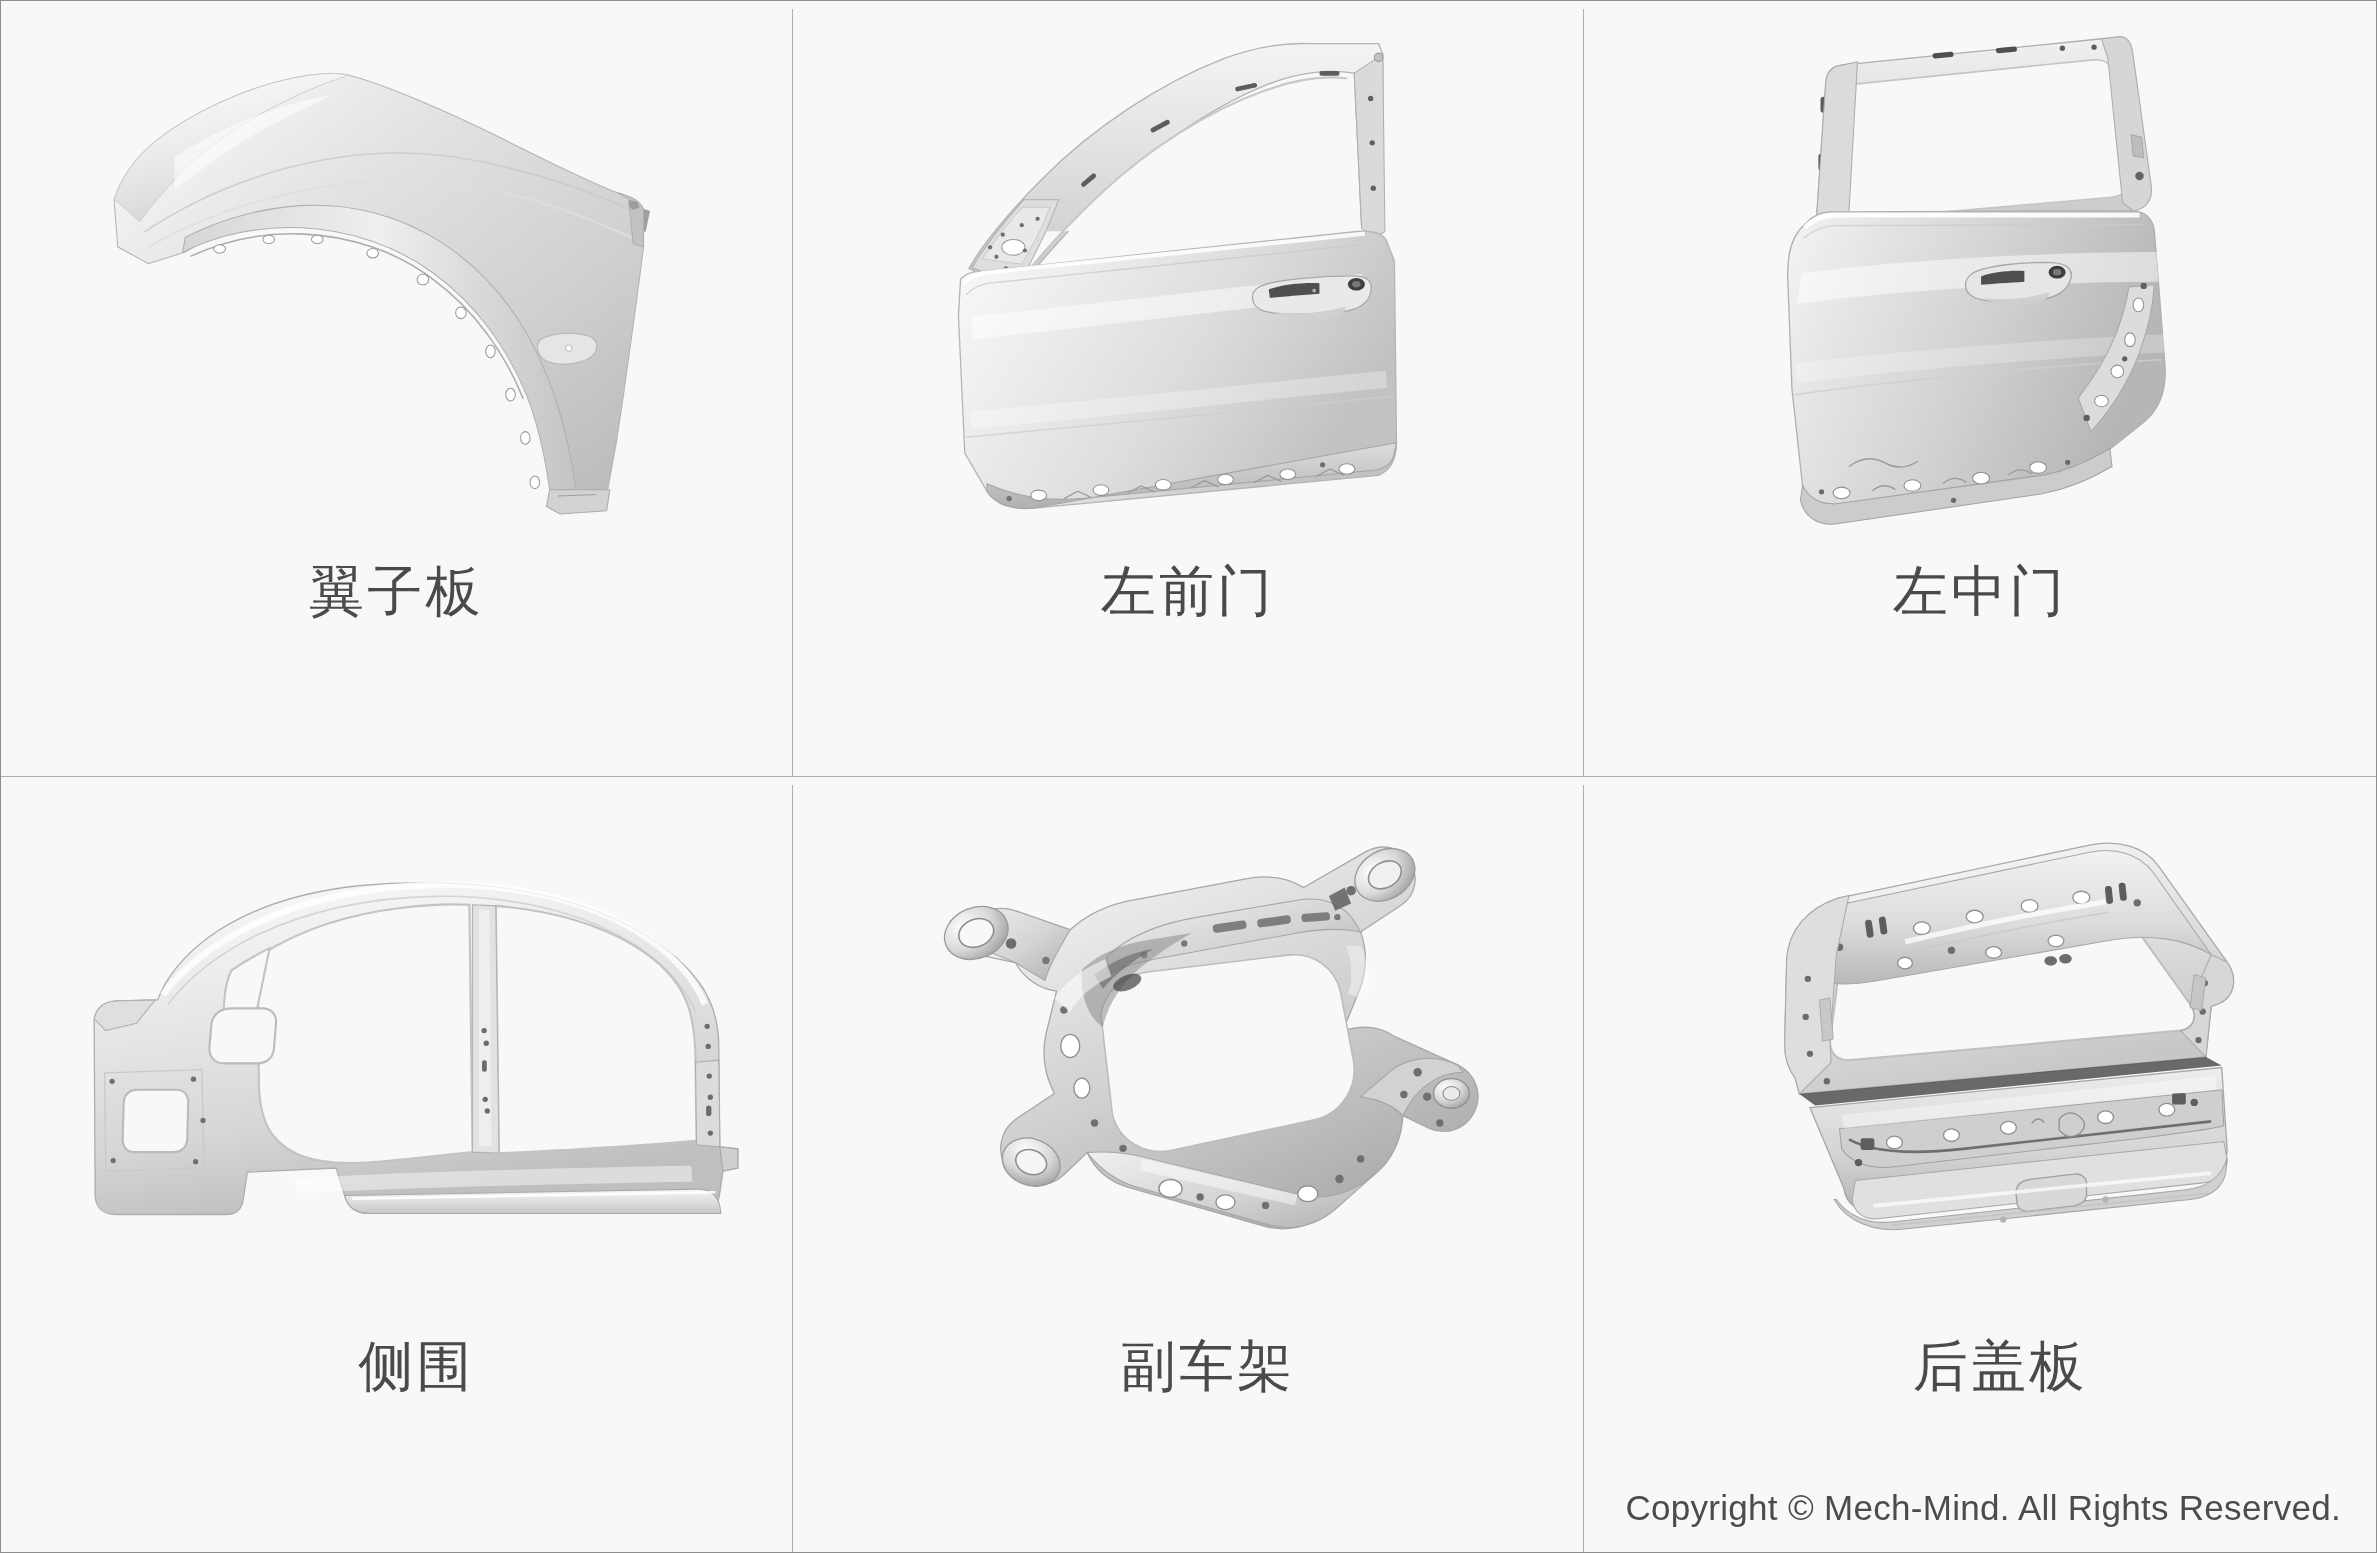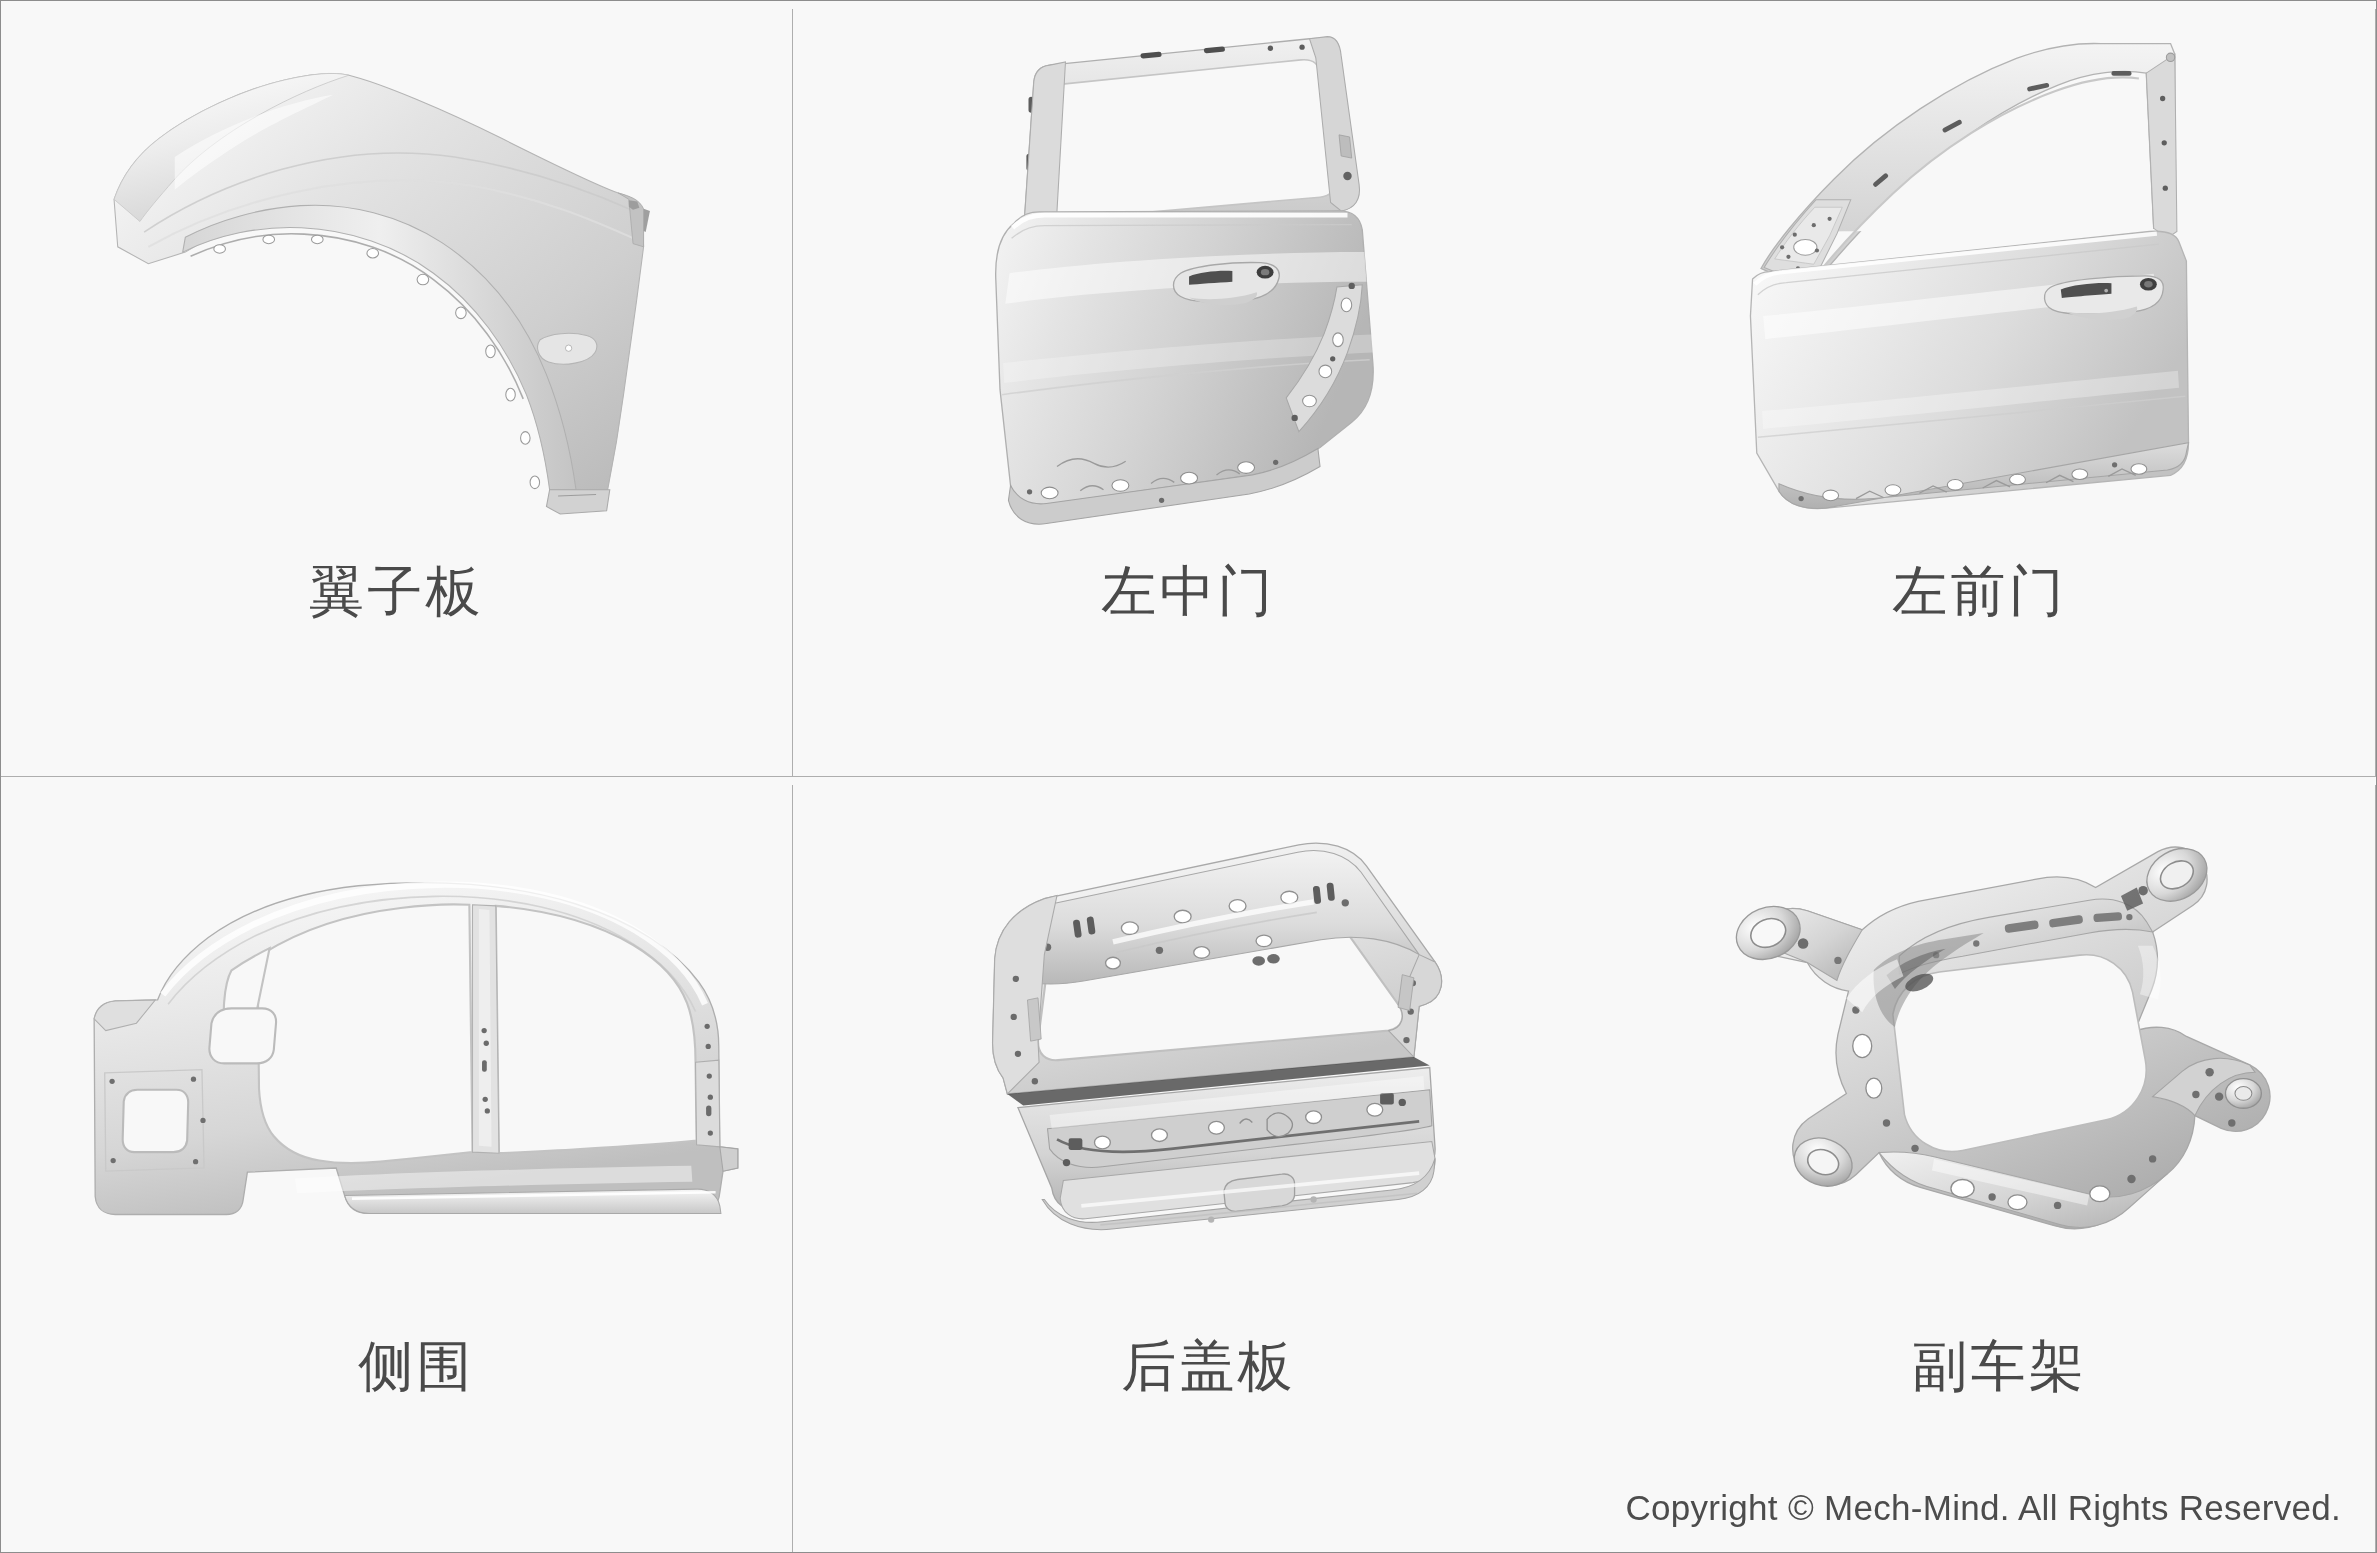--- a/index.html
+++ b/index.html
@@ -163,128 +163,20 @@
         <path d="M862 596 C 880 584 920 580 950 588 C 968 593 974 606 966 620
                  C 954 640 906 648 878 638 C 858 631 852 610 862 596 Z" fill="#e5e5e5" stroke="#b5b5b5" stroke-width="2"></path>
         <circle cx="916" cy="612" r="6" fill="#ffffff" stroke="#a8a8a8" stroke-width="1.5"></circle>
 
         <path d="M170 250 C 260 190 380 146 470 132 C 430 152 350 188 290 226 C 240 258 198 288 170 312 Z" fill="#ffffff" opacity="0.55"></path>
       </svg>
     </div>
     <div class="part-label">翼子板</div>
   </div>
 
-  <div class="cell row1 col3">
-    <div class="part-stage">
-      <svg class="part-svg" width="412" height="507" viewBox="0 0 780 960">
-        <defs>
-          <linearGradient id="rdA" x1="0" y1="0" x2="1" y2="0.3">
-            <stop offset="0%" stop-color="#f4f4f4"></stop>
-            <stop offset="25%" stop-color="#e4e4e4"></stop>
-            <stop offset="55%" stop-color="#d3d3d3"></stop>
-            <stop offset="100%" stop-color="#b6b6b6"></stop>
-          </linearGradient>
-          <linearGradient id="rdFrame" x1="0" y1="0" x2="0" y2="1">
-            <stop offset="0%" stop-color="#f0f0f0"></stop>
-            <stop offset="100%" stop-color="#c6c6c6"></stop>
-          </linearGradient>
-        </defs>
-
-        <path d="M128 76 L 620 26 C 654 22 674 34 678 60 L 712 300 C 716 330 704 348 678 352
-                 L 116 404 C 94 406 80 394 80 372 L 98 108 C 100 88 110 78 128 76 Z" fill="url(#rdFrame)" stroke="#aeaeae" stroke-width="2.5"></path>
-
-        <path d="M152 112 L 604 66 C 626 64 638 74 640 92 L 668 292 C 670 312 660 324 640 326
-                 L 140 370 C 124 372 114 362 116 344 L 132 128 C 134 118 142 113 152 112 Z" fill="#f8f8f8" stroke="#c5c5c5" stroke-width="3"></path>
-
-        <g fill="#4f4f4f">
-          <rect x="300" y="52" width="40" height="10" rx="5" transform="rotate(-5 320 57)"></rect>
-          <rect x="420" y="42" width="40" height="10" rx="5" transform="rotate(-5 440 47)"></rect>
-        </g>
-        <g fill="#5d5d5d">
-          <circle cx="546" cy="44" r="5"></circle>
-            <circle cx="606" cy="42" r="5"></circle>
-          <circle cx="640" cy="80" r="5"></circle>
-            <circle cx="654" cy="150" r="5"></circle>
-          <circle cx="664" cy="222" r="5"></circle>
-          <circle cx="104" cy="146" r="5"></circle>
-            <circle cx="100" cy="222" r="5"></circle>
-          <circle cx="96" cy="298" r="5"></circle>
-        </g>
-        <g fill="#5d5d5d">
-          <rect x="84" y="244" width="10" height="32" rx="5"></rect>
-          <rect x="88" y="136" width="10" height="30" rx="5"></rect>
-        </g>
-
-        <path d="M128 76 L 158 70 L 140 386 L 116 404 C 94 406 80 394 80 372 L 98 108 C 100 88 110 78 128 76 Z" fill="#dbdbdb" stroke="#adadad" stroke-width="2"></path>
-
-        <path d="M620 26 L 654 22 C 672 22 678 38 680 58 L 714 302 C 718 330 706 348 680 352
-                 L 660 336 L 632 62 Z" fill="#d6d6d6" stroke="#acacac" stroke-width="2"></path>
-        <path d="M676 208 l 20 4 l 4 40 l -20 -4 z" fill="#bdbdbd" stroke="#9e9e9e" stroke-width="1.5"></path>
-        <circle cx="692" cy="286" r="8" fill="#636363"></circle>
-
-        <path d="M60 376 C 72 362 90 354 108 354 L 676 352 C 700 352 716 364 720 388
-                 L 740 640 C 744 690 730 728 700 752
-                 L 640 800 C 600 826 556 844 510 852
-                 L 120 908 C 86 912 62 900 54 872
-                 L 34 690 L 26 480 C 24 424 38 394 60 376 Z" fill="url(#rdA)" stroke="#b0b0b0" stroke-width="2.5"></path>
-
-        <path d="M58 384 C 74 368 96 360 118 360 L 692 360" fill="none" stroke="#ffffff" stroke-width="9" opacity="0.9"></path>
-        <path d="M56 404 C 74 388 96 380 118 380 L 700 378" fill="none" stroke="#cbcbcb" stroke-width="2.5" opacity="0.8"></path>
-
-        <path d="M52 470 C 200 450 480 430 724 430 L 728 486 C 480 486 200 506 44 528 Z" fill="#ffffff" opacity="0.50"></path>
-        <path d="M40 640 C 220 620 520 594 738 586 L 740 620 C 520 630 220 656 42 678 Z" fill="#ffffff" opacity="0.25"></path>
-
-        <path d="M38 700 C 230 674 520 644 734 634" fill="none" stroke="#cfcfcf" stroke-width="3" opacity="0.8"></path>
-
-        <path d="M376 470 C 400 456 472 448 528 450 C 556 452 566 464 562 480
-                 C 556 504 532 518 494 522 C 448 527 396 526 376 514
-                 C 358 504 358 482 376 470 Z" fill="#e6e6e6" stroke="#a8a8a8" stroke-width="2.5"></path>
-        <path d="M392 476 C 412 468 450 464 474 466 L 474 486 C 446 488 408 490 392 492 Z" fill="#4f4f4f"></path>
-        <path d="M392 516 C 418 530 462 534 492 528 C 514 524 524 512 520 506 C 476 520 424 522 392 516 Z" fill="#cfcfcf"></path>
-        <ellipse cx="536" cy="468" rx="16" ry="12" fill="#3d3d3d"></ellipse>
-        <ellipse cx="536" cy="468" rx="8" ry="6" fill="#7a7a7a"></ellipse>
-
-        <path d="M576 706 C 606 668 632 624 648 584 C 660 552 668 522 672 496
-                 L 720 492 C 718 532 708 576 692 620 C 672 674 640 726 600 770 Z" fill="#dcdcdc" stroke="#a8a8a8" stroke-width="2"></path>
-        <g fill="#ffffff" stroke="#939393" stroke-width="2">
-          <ellipse cx="690" cy="530" rx="10" ry="13"></ellipse>
-          <ellipse cx="674" cy="596" rx="10" ry="13"></ellipse>
-          <ellipse cx="650" cy="656" rx="12" ry="12"></ellipse>
-          <ellipse cx="620" cy="712" rx="13" ry="11"></ellipse>
-        </g>
-        <g fill="#5f5f5f">
-          <circle cx="700" cy="494" r="6"></circle>
-          <circle cx="664" cy="632" r="5"></circle>
-          <circle cx="592" cy="744" r="6"></circle>
-        </g>
-
-        <path d="M54 872 C 66 896 90 910 122 906 L 512 852 C 554 844 596 826 636 802
-                 L 640 836 C 596 862 550 880 506 888 L 122 944 C 84 950 58 932 50 900 Z" fill="#cccccc" stroke="#a4a4a4" stroke-width="2"></path>
-        <g fill="#ffffff" stroke="#8d8d8d" stroke-width="2">
-          <ellipse cx="128" cy="886" rx="16" ry="11"></ellipse>
-          <ellipse cx="262" cy="872" rx="16" ry="11"></ellipse>
-          <ellipse cx="392" cy="858" rx="16" ry="11"></ellipse>
-          <ellipse cx="500" cy="838" rx="16" ry="11"></ellipse>
-        </g>
-        <g fill="none" stroke="#9a9a9a" stroke-width="2.5">
-          <path d="M186 882 q 22 -18 44 -2"></path>
-          <path d="M320 868 q 22 -18 44 -2"></path>
-          <path d="M444 852 q 22 -18 44 -2"></path>
-          <path d="M142 836 q 34 -26 70 -6 q 30 16 60 -4"></path>
-        </g>
-        <g fill="#6b6b6b">
-          <circle cx="90" cy="884" r="5"></circle>
-          <circle cx="340" cy="900" r="5"></circle>
-          <circle cx="556" cy="828" r="5"></circle>
-        </g>
-      </svg>
-    </div>
-    <div class="part-label">左中门</div>
-  </div>
-
   <div class="cell row1 col2">
     <div class="part-stage">
       <svg class="part-svg" width="475" height="518" viewBox="0 0 900 980">
         <defs>
           <linearGradient id="drA" x1="0" y1="0" x2="1" y2="0.4">
             <stop offset="0%" stop-color="#fafafa"></stop>
             <stop offset="30%" stop-color="#ececec"></stop>
             <stop offset="62%" stop-color="#dcdcdc"></stop>
             <stop offset="100%" stop-color="#c2c2c2"></stop>
           </linearGradient>
@@ -378,20 +270,128 @@
         </g>
         <g fill="#6f6f6f">
           <circle cx="112" cy="906" r="5"></circle>
           <circle cx="706" cy="842" r="5"></circle>
         </g>
       </svg>
     </div>
     <div class="part-label">左前门</div>
   </div>
 
+  <div class="cell row1 col3">
+    <div class="part-stage">
+      <svg class="part-svg" width="412" height="507" viewBox="0 0 780 960">
+        <defs>
+          <linearGradient id="rdA" x1="0" y1="0" x2="1" y2="0.3">
+            <stop offset="0%" stop-color="#f4f4f4"></stop>
+            <stop offset="25%" stop-color="#e4e4e4"></stop>
+            <stop offset="55%" stop-color="#d3d3d3"></stop>
+            <stop offset="100%" stop-color="#b6b6b6"></stop>
+          </linearGradient>
+          <linearGradient id="rdFrame" x1="0" y1="0" x2="0" y2="1">
+            <stop offset="0%" stop-color="#f0f0f0"></stop>
+            <stop offset="100%" stop-color="#c6c6c6"></stop>
+          </linearGradient>
+        </defs>
+
+        <path d="M128 76 L 620 26 C 654 22 674 34 678 60 L 712 300 C 716 330 704 348 678 352
+                 L 116 404 C 94 406 80 394 80 372 L 98 108 C 100 88 110 78 128 76 Z" fill="url(#rdFrame)" stroke="#aeaeae" stroke-width="2.5"></path>
+
+        <path d="M152 112 L 604 66 C 626 64 638 74 640 92 L 668 292 C 670 312 660 324 640 326
+                 L 140 370 C 124 372 114 362 116 344 L 132 128 C 134 118 142 113 152 112 Z" fill="#f8f8f8" stroke="#c5c5c5" stroke-width="3"></path>
+
+        <g fill="#4f4f4f">
+          <rect x="300" y="52" width="40" height="10" rx="5" transform="rotate(-5 320 57)"></rect>
+          <rect x="420" y="42" width="40" height="10" rx="5" transform="rotate(-5 440 47)"></rect>
+        </g>
+        <g fill="#5d5d5d">
+          <circle cx="546" cy="44" r="5"></circle>
+            <circle cx="606" cy="42" r="5"></circle>
+          <circle cx="640" cy="80" r="5"></circle>
+            <circle cx="654" cy="150" r="5"></circle>
+          <circle cx="664" cy="222" r="5"></circle>
+          <circle cx="104" cy="146" r="5"></circle>
+            <circle cx="100" cy="222" r="5"></circle>
+          <circle cx="96" cy="298" r="5"></circle>
+        </g>
+        <g fill="#5d5d5d">
+          <rect x="84" y="244" width="10" height="32" rx="5"></rect>
+          <rect x="88" y="136" width="10" height="30" rx="5"></rect>
+        </g>
+
+        <path d="M128 76 L 158 70 L 140 386 L 116 404 C 94 406 80 394 80 372 L 98 108 C 100 88 110 78 128 76 Z" fill="#dbdbdb" stroke="#adadad" stroke-width="2"></path>
+
+        <path d="M620 26 L 654 22 C 672 22 678 38 680 58 L 714 302 C 718 330 706 348 680 352
+                 L 660 336 L 632 62 Z" fill="#d6d6d6" stroke="#acacac" stroke-width="2"></path>
+        <path d="M676 208 l 20 4 l 4 40 l -20 -4 z" fill="#bdbdbd" stroke="#9e9e9e" stroke-width="1.5"></path>
+        <circle cx="692" cy="286" r="8" fill="#636363"></circle>
+
+        <path d="M60 376 C 72 362 90 354 108 354 L 676 352 C 700 352 716 364 720 388
+                 L 740 640 C 744 690 730 728 700 752
+                 L 640 800 C 600 826 556 844 510 852
+                 L 120 908 C 86 912 62 900 54 872
+                 L 34 690 L 26 480 C 24 424 38 394 60 376 Z" fill="url(#rdA)" stroke="#b0b0b0" stroke-width="2.5"></path>
+
+        <path d="M58 384 C 74 368 96 360 118 360 L 692 360" fill="none" stroke="#ffffff" stroke-width="9" opacity="0.9"></path>
+        <path d="M56 404 C 74 388 96 380 118 380 L 700 378" fill="none" stroke="#cbcbcb" stroke-width="2.5" opacity="0.8"></path>
+
+        <path d="M52 470 C 200 450 480 430 724 430 L 728 486 C 480 486 200 506 44 528 Z" fill="#ffffff" opacity="0.50"></path>
+        <path d="M40 640 C 220 620 520 594 738 586 L 740 620 C 520 630 220 656 42 678 Z" fill="#ffffff" opacity="0.25"></path>
+
+        <path d="M38 700 C 230 674 520 644 734 634" fill="none" stroke="#cfcfcf" stroke-width="3" opacity="0.8"></path>
+
+        <path d="M376 470 C 400 456 472 448 528 450 C 556 452 566 464 562 480
+                 C 556 504 532 518 494 522 C 448 527 396 526 376 514
+                 C 358 504 358 482 376 470 Z" fill="#e6e6e6" stroke="#a8a8a8" stroke-width="2.5"></path>
+        <path d="M392 476 C 412 468 450 464 474 466 L 474 486 C 446 488 408 490 392 492 Z" fill="#4f4f4f"></path>
+        <path d="M392 516 C 418 530 462 534 492 528 C 514 524 524 512 520 506 C 476 520 424 522 392 516 Z" fill="#cfcfcf"></path>
+        <ellipse cx="536" cy="468" rx="16" ry="12" fill="#3d3d3d"></ellipse>
+        <ellipse cx="536" cy="468" rx="8" ry="6" fill="#7a7a7a"></ellipse>
+
+        <path d="M576 706 C 606 668 632 624 648 584 C 660 552 668 522 672 496
+                 L 720 492 C 718 532 708 576 692 620 C 672 674 640 726 600 770 Z" fill="#dcdcdc" stroke="#a8a8a8" stroke-width="2"></path>
+        <g fill="#ffffff" stroke="#939393" stroke-width="2">
+          <ellipse cx="690" cy="530" rx="10" ry="13"></ellipse>
+          <ellipse cx="674" cy="596" rx="10" ry="13"></ellipse>
+          <ellipse cx="650" cy="656" rx="12" ry="12"></ellipse>
+          <ellipse cx="620" cy="712" rx="13" ry="11"></ellipse>
+        </g>
+        <g fill="#5f5f5f">
+          <circle cx="700" cy="494" r="6"></circle>
+          <circle cx="664" cy="632" r="5"></circle>
+          <circle cx="592" cy="744" r="6"></circle>
+        </g>
+
+        <path d="M54 872 C 66 896 90 910 122 906 L 512 852 C 554 844 596 826 636 802
+                 L 640 836 C 596 862 550 880 506 888 L 122 944 C 84 950 58 932 50 900 Z" fill="#cccccc" stroke="#a4a4a4" stroke-width="2"></path>
+        <g fill="#ffffff" stroke="#8d8d8d" stroke-width="2">
+          <ellipse cx="128" cy="886" rx="16" ry="11"></ellipse>
+          <ellipse cx="262" cy="872" rx="16" ry="11"></ellipse>
+          <ellipse cx="392" cy="858" rx="16" ry="11"></ellipse>
+          <ellipse cx="500" cy="838" rx="16" ry="11"></ellipse>
+        </g>
+        <g fill="none" stroke="#9a9a9a" stroke-width="2.5">
+          <path d="M186 882 q 22 -18 44 -2"></path>
+          <path d="M320 868 q 22 -18 44 -2"></path>
+          <path d="M444 852 q 22 -18 44 -2"></path>
+          <path d="M142 836 q 34 -26 70 -6 q 30 16 60 -4"></path>
+        </g>
+        <g fill="#6b6b6b">
+          <circle cx="90" cy="884" r="5"></circle>
+          <circle cx="340" cy="900" r="5"></circle>
+          <circle cx="556" cy="828" r="5"></circle>
+        </g>
+      </svg>
+    </div>
+    <div class="part-label">左中门</div>
+  </div>
+
   <div class="cell row2 col1">
     <div class="part-stage">
       <svg class="part-svg" width="687" height="370" viewBox="0 0 1300 700">
         <defs>
           <linearGradient id="spA" x1="0" y1="0" x2="0.3" y2="1">
             <stop offset="0%" stop-color="#fbfbfb"></stop>
             <stop offset="40%" stop-color="#e8e8e8"></stop>
             <stop offset="75%" stop-color="#d6d6d6"></stop>
             <stop offset="100%" stop-color="#bfbfbf"></stop>
           </linearGradient>
@@ -470,159 +470,20 @@
                  L 560 646 C 536 646 520 634 514 612 Z" fill="url(#spRail)" stroke="#a9a9a9" stroke-width="2"></path>
         <path d="M528 618 L 1216 606" fill="none" stroke="#ffffff" stroke-width="5" opacity="0.9"></path>
 
         <path d="M40 278 C 44 258 58 246 80 244 L 156 242 L 120 286 L 62 300 Z" fill="#dfdfdf" stroke="#afafaf" stroke-width="2"></path>
         <path d="M1224 520 L 1258 524 L 1258 560 L 1230 566 Z" fill="#cfcfcf" stroke="#a6a6a6" stroke-width="2"></path>
 
         <path d="M420 580 C 620 568 920 560 1170 556 L 1172 586 C 920 590 620 598 424 608 Z" fill="#ffffff" opacity="0.45"></path>
       </svg>
     </div>
     <div class="part-label">侧围</div>
-  </div>
-
-  <div class="cell row2 col3">
-    <div class="part-stage">
-      <svg class="part-svg" width="528" height="454" viewBox="0 0 1000 860">
-        <defs>
-          <linearGradient id="tgA" x1="0" y1="0" x2="0.4" y2="1">
-            <stop offset="0%" stop-color="#fbfbfb"></stop>
-            <stop offset="45%" stop-color="#e7e7e7"></stop>
-            <stop offset="100%" stop-color="#c7c7c7"></stop>
-          </linearGradient>
-          <linearGradient id="tgB" x1="0" y1="0" x2="0" y2="1">
-            <stop offset="0%" stop-color="#f2f2f2"></stop>
-            <stop offset="55%" stop-color="#dcdcdc"></stop>
-            <stop offset="100%" stop-color="#b8b8b8"></stop>
-          </linearGradient>
-          <linearGradient id="tgC" x1="0" y1="0" x2="0" y2="1">
-            <stop offset="0%" stop-color="#ededed"></stop>
-            <stop offset="60%" stop-color="#d4d4d4"></stop>
-            <stop offset="100%" stop-color="#b4b4b4"></stop>
-          </linearGradient>
-        </defs>
-
-        <path d="M96 244
-                 C 100 190 134 150 190 130
-                 L 672 28
-                 C 724 18 774 32 800 68
-                 L 930 250
-                 C 952 282 944 318 912 330
-                 L 900 334
-                 L 890 430
-                 L 120 500
-                 L 112 470
-                 C 98 452 92 430 92 404 Z" fill="url(#tgA)" stroke="#a9a9a9" stroke-width="2.5"></path>
-
-        <path d="M198 242 C 202 216 218 200 244 194 L 658 114
-                 C 688 108 712 118 726 142 L 860 330
-                 C 876 352 868 376 842 380 L 216 436
-                 C 192 438 178 424 178 400 Z" fill="#f8f8f8" stroke="#c0c0c0" stroke-width="4"></path>
-
-        <path d="M104 250 C 110 198 142 160 194 142 L 670 42
-                 C 718 32 764 46 790 80 L 900 236
-                 C 850 206 782 196 714 208 L 264 286
-                 C 206 296 152 294 104 272 Z" fill="url(#tgB)" stroke="#a8a8a8" stroke-width="2"></path>
-        <g fill="#ffffff" stroke="#919191" stroke-width="2.5">
-          <ellipse cx="352" cy="186" rx="16" ry="12"></ellipse>
-          <ellipse cx="452" cy="164" rx="16" ry="12"></ellipse>
-          <ellipse cx="556" cy="144" rx="16" ry="12"></ellipse>
-          <ellipse cx="654" cy="128" rx="16" ry="12"></ellipse>
-          <ellipse cx="488" cy="232" rx="15" ry="11"></ellipse>
-          <ellipse cx="606" cy="210" rx="15" ry="11"></ellipse>
-          <ellipse cx="320" cy="252" rx="14" ry="11"></ellipse>
-        </g>
-        <g fill="#5d5d5d">
-          <rect x="246" y="170" width="13" height="34" rx="6" transform="rotate(-8 252 187)"></rect>
-          <rect x="272" y="164" width="13" height="34" rx="6" transform="rotate(-8 278 181)"></rect>
-          <rect x="700" y="106" width="13" height="34" rx="6" transform="rotate(-6 706 123)"></rect>
-          <rect x="726" y="100" width="13" height="34" rx="6" transform="rotate(-6 732 117)"></rect>
-        </g>
-        <g fill="#6d6d6d">
-          <ellipse cx="596" cy="248" rx="12" ry="9"></ellipse>
-          <ellipse cx="624" cy="244" rx="12" ry="9"></ellipse>
-          <circle cx="408" cy="228" r="7"></circle>
-          <circle cx="196" cy="222" r="7"></circle>
-          <circle cx="760" cy="138" r="7"></circle>
-        </g>
-
-        <path d="M320 212 C 420 188 560 158 700 136" fill="none" stroke="#ffffff" stroke-width="10" opacity="0.75"></path>
-        <path d="M326 232 C 426 208 566 178 706 156" fill="none" stroke="#c8c8c8" stroke-width="3" opacity="0.8"></path>
-
-        <path d="M96 244 C 100 190 134 150 190 130 L 214 124 L 190 236 L 178 400
-                 L 180 440 L 120 500 L 112 470 C 98 452 92 430 92 404 Z" fill="#dedede" stroke="#aaaaaa" stroke-width="2"></path>
-        <g fill="#6b6b6b">
-          <circle cx="136" cy="282" r="6"></circle>
-          <circle cx="132" cy="354" r="6"></circle>
-          <circle cx="140" cy="424" r="6"></circle>
-          <circle cx="172" cy="476" r="6"></circle>
-        </g>
-        <path d="M158 322 l 20 -4 l 6 78 l -20 4 z" fill="#c8c8c8" stroke="#a2a2a2" stroke-width="1.5"></path>
-
-        <path d="M860 330 C 876 352 868 376 842 380 L 890 430 L 900 334 L 912 330
-                 C 944 318 952 282 930 250 L 900 236 Z" fill="#d7d7d7" stroke="#a8a8a8" stroke-width="2"></path>
-        <g fill="#6b6b6b">
-          <circle cx="888" cy="290" r="6"></circle>
-          <circle cx="884" cy="344" r="6"></circle>
-          <circle cx="876" cy="398" r="6"></circle>
-        </g>
-        <path d="M868 274 l 22 6 l -8 62 l -22 -6 z" fill="#c6c6c6" stroke="#a0a0a0" stroke-width="1.5"></path>
-
-        <path d="M120 500 L 890 430 L 920 446 L 150 522 Z" fill="#3a3a3a" opacity="0.75"></path>
-
-        <path d="M140 526
-                 L 920 450
-                 L 930 600
-                 C 932 628 918 646 890 650
-                 L 262 720
-                 C 230 724 208 708 204 678
-                 Z" fill="url(#tgC)" stroke="#a6a6a6" stroke-width="2.5"></path>
-
-        <path d="M196 566 L 920 492 L 924 560 C 900 568 800 580 660 596
-                 L 300 638 C 252 644 216 628 200 604 Z" fill="#cfcfcf" stroke="#a2a2a2" stroke-width="2"></path>
-        <path d="M214 586 C 260 612 340 614 430 604 L 900 552" fill="none" stroke="#3c3c3c" stroke-width="5" opacity="0.65"></path>
-        <g fill="#ffffff" stroke="#8f8f8f" stroke-width="2.5">
-          <ellipse cx="300" cy="592" rx="15" ry="12"></ellipse>
-          <ellipse cx="408" cy="578" rx="15" ry="12"></ellipse>
-          <ellipse cx="516" cy="564" rx="15" ry="12"></ellipse>
-          <ellipse cx="700" cy="544" rx="15" ry="12"></ellipse>
-          <ellipse cx="816" cy="530" rx="15" ry="12"></ellipse>
-        </g>
-        <g fill="#5d5d5d">
-          <rect x="236" y="584" width="26" height="22" rx="4"></rect>
-          <rect x="826" y="498" width="26" height="22" rx="4"></rect>
-          <circle cx="232" cy="630" r="7"></circle>
-          <circle cx="868" cy="516" r="7"></circle>
-        </g>
-        <path d="M612 548 q 18 -22 40 -4 q 16 14 0 30 q -22 16 -40 -6 z" fill="#cfcfcf" stroke="#8f8f8f" stroke-width="2.5"></path>
-        <path d="M560 556 q 12 -16 24 -2" fill="none" stroke="#8f8f8f" stroke-width="2.5"></path>
-
-        <path d="M226 664 L 924 590 L 930 622 C 932 648 916 664 888 668
-                 L 272 736 C 242 740 222 724 220 698 Z" fill="#e0e0e0" stroke="#a8a8a8" stroke-width="2"></path>
-        <path d="M186 700 C 210 742 260 762 318 756 L 860 700
-                 C 900 696 924 676 928 646 L 930 622
-                 C 920 658 890 678 848 682 L 300 742
-                 C 252 748 212 732 190 700 Z" fill="#d0d0d0" stroke="#a4a4a4" stroke-width="2"></path>
-
-        <path d="M530 684 C 532 672 542 664 556 662 L 640 652 C 654 650 664 658 664 670
-                 L 664 690 C 664 702 654 710 640 712 L 556 722 C 542 724 532 716 532 704 Z" fill="#d8d8d8" stroke="#a0a0a0" stroke-width="2.5"></path>
-        <g fill="#b4b4b4">
-          <circle cx="506" cy="738" r="6"></circle>
-          <circle cx="700" cy="700" r="6"></circle>
-        </g>
-
-        <path d="M260 712 C 400 700 640 676 900 650" fill="none" stroke="#ffffff" stroke-width="7" opacity="0.7"></path>
-        <path d="M296 748 C 420 738 660 712 896 688" fill="none" stroke="#bfbfbf" stroke-width="3" opacity="0.7"></path>
-
-        <path d="M200 540 L 908 466 L 910 492 L 204 566 Z" fill="#ffffff" opacity="0.4"></path>
-      </svg>
-    </div>
-    <div class="part-label">后盖板</div>
   </div>
 
   <div class="cell row2 col2">
     <div class="part-stage">
       <svg class="part-svg" width="623" height="465" viewBox="0 0 1180 880">
         <defs>
           <linearGradient id="sfA" x1="0" y1="0" x2="0.6" y2="1">
             <stop offset="0%" stop-color="#fbfbfb"></stop>
             <stop offset="30%" stop-color="#e6e6e6"></stop>
             <stop offset="62%" stop-color="#cfcfcf"></stop>
@@ -756,15 +617,154 @@
         </g>
 
         <path d="M300 330 C 320 300 352 274 396 256 L 408 288 C 370 306 344 330 330 356 Z" fill="#ffffff" opacity="0.55"></path>
         <path d="M880 230 C 896 260 900 298 890 332 L 856 322 C 866 292 864 258 852 230 Z" fill="#ffffff" opacity="0.4"></path>
         <path d="M466 634 L 760 702 L 756 722 L 462 656 Z" fill="#ffffff" opacity="0.45"></path>
       </svg>
     </div>
     <div class="part-label">副车架</div>
   </div>
 
+  <div class="cell row2 col3">
+    <div class="part-stage">
+      <svg class="part-svg" width="528" height="454" viewBox="0 0 1000 860">
+        <defs>
+          <linearGradient id="tgA" x1="0" y1="0" x2="0.4" y2="1">
+            <stop offset="0%" stop-color="#fbfbfb"></stop>
+            <stop offset="45%" stop-color="#e7e7e7"></stop>
+            <stop offset="100%" stop-color="#c7c7c7"></stop>
+          </linearGradient>
+          <linearGradient id="tgB" x1="0" y1="0" x2="0" y2="1">
+            <stop offset="0%" stop-color="#f2f2f2"></stop>
+            <stop offset="55%" stop-color="#dcdcdc"></stop>
+            <stop offset="100%" stop-color="#b8b8b8"></stop>
+          </linearGradient>
+          <linearGradient id="tgC" x1="0" y1="0" x2="0" y2="1">
+            <stop offset="0%" stop-color="#ededed"></stop>
+            <stop offset="60%" stop-color="#d4d4d4"></stop>
+            <stop offset="100%" stop-color="#b4b4b4"></stop>
+          </linearGradient>
+        </defs>
+
+        <path d="M96 244
+                 C 100 190 134 150 190 130
+                 L 672 28
+                 C 724 18 774 32 800 68
+                 L 930 250
+                 C 952 282 944 318 912 330
+                 L 900 334
+                 L 890 430
+                 L 120 500
+                 L 112 470
+                 C 98 452 92 430 92 404 Z" fill="url(#tgA)" stroke="#a9a9a9" stroke-width="2.5"></path>
+
+        <path d="M198 242 C 202 216 218 200 244 194 L 658 114
+                 C 688 108 712 118 726 142 L 860 330
+                 C 876 352 868 376 842 380 L 216 436
+                 C 192 438 178 424 178 400 Z" fill="#f8f8f8" stroke="#c0c0c0" stroke-width="4"></path>
+
+        <path d="M104 250 C 110 198 142 160 194 142 L 670 42
+                 C 718 32 764 46 790 80 L 900 236
+                 C 850 206 782 196 714 208 L 264 286
+                 C 206 296 152 294 104 272 Z" fill="url(#tgB)" stroke="#a8a8a8" stroke-width="2"></path>
+        <g fill="#ffffff" stroke="#919191" stroke-width="2.5">
+          <ellipse cx="352" cy="186" rx="16" ry="12"></ellipse>
+          <ellipse cx="452" cy="164" rx="16" ry="12"></ellipse>
+          <ellipse cx="556" cy="144" rx="16" ry="12"></ellipse>
+          <ellipse cx="654" cy="128" rx="16" ry="12"></ellipse>
+          <ellipse cx="488" cy="232" rx="15" ry="11"></ellipse>
+          <ellipse cx="606" cy="210" rx="15" ry="11"></ellipse>
+          <ellipse cx="320" cy="252" rx="14" ry="11"></ellipse>
+        </g>
+        <g fill="#5d5d5d">
+          <rect x="246" y="170" width="13" height="34" rx="6" transform="rotate(-8 252 187)"></rect>
+          <rect x="272" y="164" width="13" height="34" rx="6" transform="rotate(-8 278 181)"></rect>
+          <rect x="700" y="106" width="13" height="34" rx="6" transform="rotate(-6 706 123)"></rect>
+          <rect x="726" y="100" width="13" height="34" rx="6" transform="rotate(-6 732 117)"></rect>
+        </g>
+        <g fill="#6d6d6d">
+          <ellipse cx="596" cy="248" rx="12" ry="9"></ellipse>
+          <ellipse cx="624" cy="244" rx="12" ry="9"></ellipse>
+          <circle cx="408" cy="228" r="7"></circle>
+          <circle cx="196" cy="222" r="7"></circle>
+          <circle cx="760" cy="138" r="7"></circle>
+        </g>
+
+        <path d="M320 212 C 420 188 560 158 700 136" fill="none" stroke="#ffffff" stroke-width="10" opacity="0.75"></path>
+        <path d="M326 232 C 426 208 566 178 706 156" fill="none" stroke="#c8c8c8" stroke-width="3" opacity="0.8"></path>
+
+        <path d="M96 244 C 100 190 134 150 190 130 L 214 124 L 190 236 L 178 400
+                 L 180 440 L 120 500 L 112 470 C 98 452 92 430 92 404 Z" fill="#dedede" stroke="#aaaaaa" stroke-width="2"></path>
+        <g fill="#6b6b6b">
+          <circle cx="136" cy="282" r="6"></circle>
+          <circle cx="132" cy="354" r="6"></circle>
+          <circle cx="140" cy="424" r="6"></circle>
+          <circle cx="172" cy="476" r="6"></circle>
+        </g>
+        <path d="M158 322 l 20 -4 l 6 78 l -20 4 z" fill="#c8c8c8" stroke="#a2a2a2" stroke-width="1.5"></path>
+
+        <path d="M860 330 C 876 352 868 376 842 380 L 890 430 L 900 334 L 912 330
+                 C 944 318 952 282 930 250 L 900 236 Z" fill="#d7d7d7" stroke="#a8a8a8" stroke-width="2"></path>
+        <g fill="#6b6b6b">
+          <circle cx="888" cy="290" r="6"></circle>
+          <circle cx="884" cy="344" r="6"></circle>
+          <circle cx="876" cy="398" r="6"></circle>
+        </g>
+        <path d="M868 274 l 22 6 l -8 62 l -22 -6 z" fill="#c6c6c6" stroke="#a0a0a0" stroke-width="1.5"></path>
+
+        <path d="M120 500 L 890 430 L 920 446 L 150 522 Z" fill="#3a3a3a" opacity="0.75"></path>
+
+        <path d="M140 526
+                 L 920 450
+                 L 930 600
+                 C 932 628 918 646 890 650
+                 L 262 720
+                 C 230 724 208 708 204 678
+                 Z" fill="url(#tgC)" stroke="#a6a6a6" stroke-width="2.5"></path>
+
+        <path d="M196 566 L 920 492 L 924 560 C 900 568 800 580 660 596
+                 L 300 638 C 252 644 216 628 200 604 Z" fill="#cfcfcf" stroke="#a2a2a2" stroke-width="2"></path>
+        <path d="M214 586 C 260 612 340 614 430 604 L 900 552" fill="none" stroke="#3c3c3c" stroke-width="5" opacity="0.65"></path>
+        <g fill="#ffffff" stroke="#8f8f8f" stroke-width="2.5">
+          <ellipse cx="300" cy="592" rx="15" ry="12"></ellipse>
+          <ellipse cx="408" cy="578" rx="15" ry="12"></ellipse>
+          <ellipse cx="516" cy="564" rx="15" ry="12"></ellipse>
+          <ellipse cx="700" cy="544" rx="15" ry="12"></ellipse>
+          <ellipse cx="816" cy="530" rx="15" ry="12"></ellipse>
+        </g>
+        <g fill="#5d5d5d">
+          <rect x="236" y="584" width="26" height="22" rx="4"></rect>
+          <rect x="826" y="498" width="26" height="22" rx="4"></rect>
+          <circle cx="232" cy="630" r="7"></circle>
+          <circle cx="868" cy="516" r="7"></circle>
+        </g>
+        <path d="M612 548 q 18 -22 40 -4 q 16 14 0 30 q -22 16 -40 -6 z" fill="#cfcfcf" stroke="#8f8f8f" stroke-width="2.5"></path>
+        <path d="M560 556 q 12 -16 24 -2" fill="none" stroke="#8f8f8f" stroke-width="2.5"></path>
+
+        <path d="M226 664 L 924 590 L 930 622 C 932 648 916 664 888 668
+                 L 272 736 C 242 740 222 724 220 698 Z" fill="#e0e0e0" stroke="#a8a8a8" stroke-width="2"></path>
+        <path d="M186 700 C 210 742 260 762 318 756 L 860 700
+                 C 900 696 924 676 928 646 L 930 622
+                 C 920 658 890 678 848 682 L 300 742
+                 C 252 748 212 732 190 700 Z" fill="#d0d0d0" stroke="#a4a4a4" stroke-width="2"></path>
+
+        <path d="M530 684 C 532 672 542 664 556 662 L 640 652 C 654 650 664 658 664 670
+                 L 664 690 C 664 702 654 710 640 712 L 556 722 C 542 724 532 716 532 704 Z" fill="#d8d8d8" stroke="#a0a0a0" stroke-width="2.5"></path>
+        <g fill="#b4b4b4">
+          <circle cx="506" cy="738" r="6"></circle>
+          <circle cx="700" cy="700" r="6"></circle>
+        </g>
+
+        <path d="M260 712 C 400 700 640 676 900 650" fill="none" stroke="#ffffff" stroke-width="7" opacity="0.7"></path>
+        <path d="M296 748 C 420 738 660 712 896 688" fill="none" stroke="#bfbfbf" stroke-width="3" opacity="0.7"></path>
+
+        <path d="M200 540 L 908 466 L 910 492 L 204 566 Z" fill="#ffffff" opacity="0.4"></path>
+      </svg>
+    </div>
+    <div class="part-label">后盖板</div>
+  </div>
+
   <div id="copyright">Copyright © Mech-Mind. All Rights Reserved.</div>
 </div>
 
 
 </body></html>

